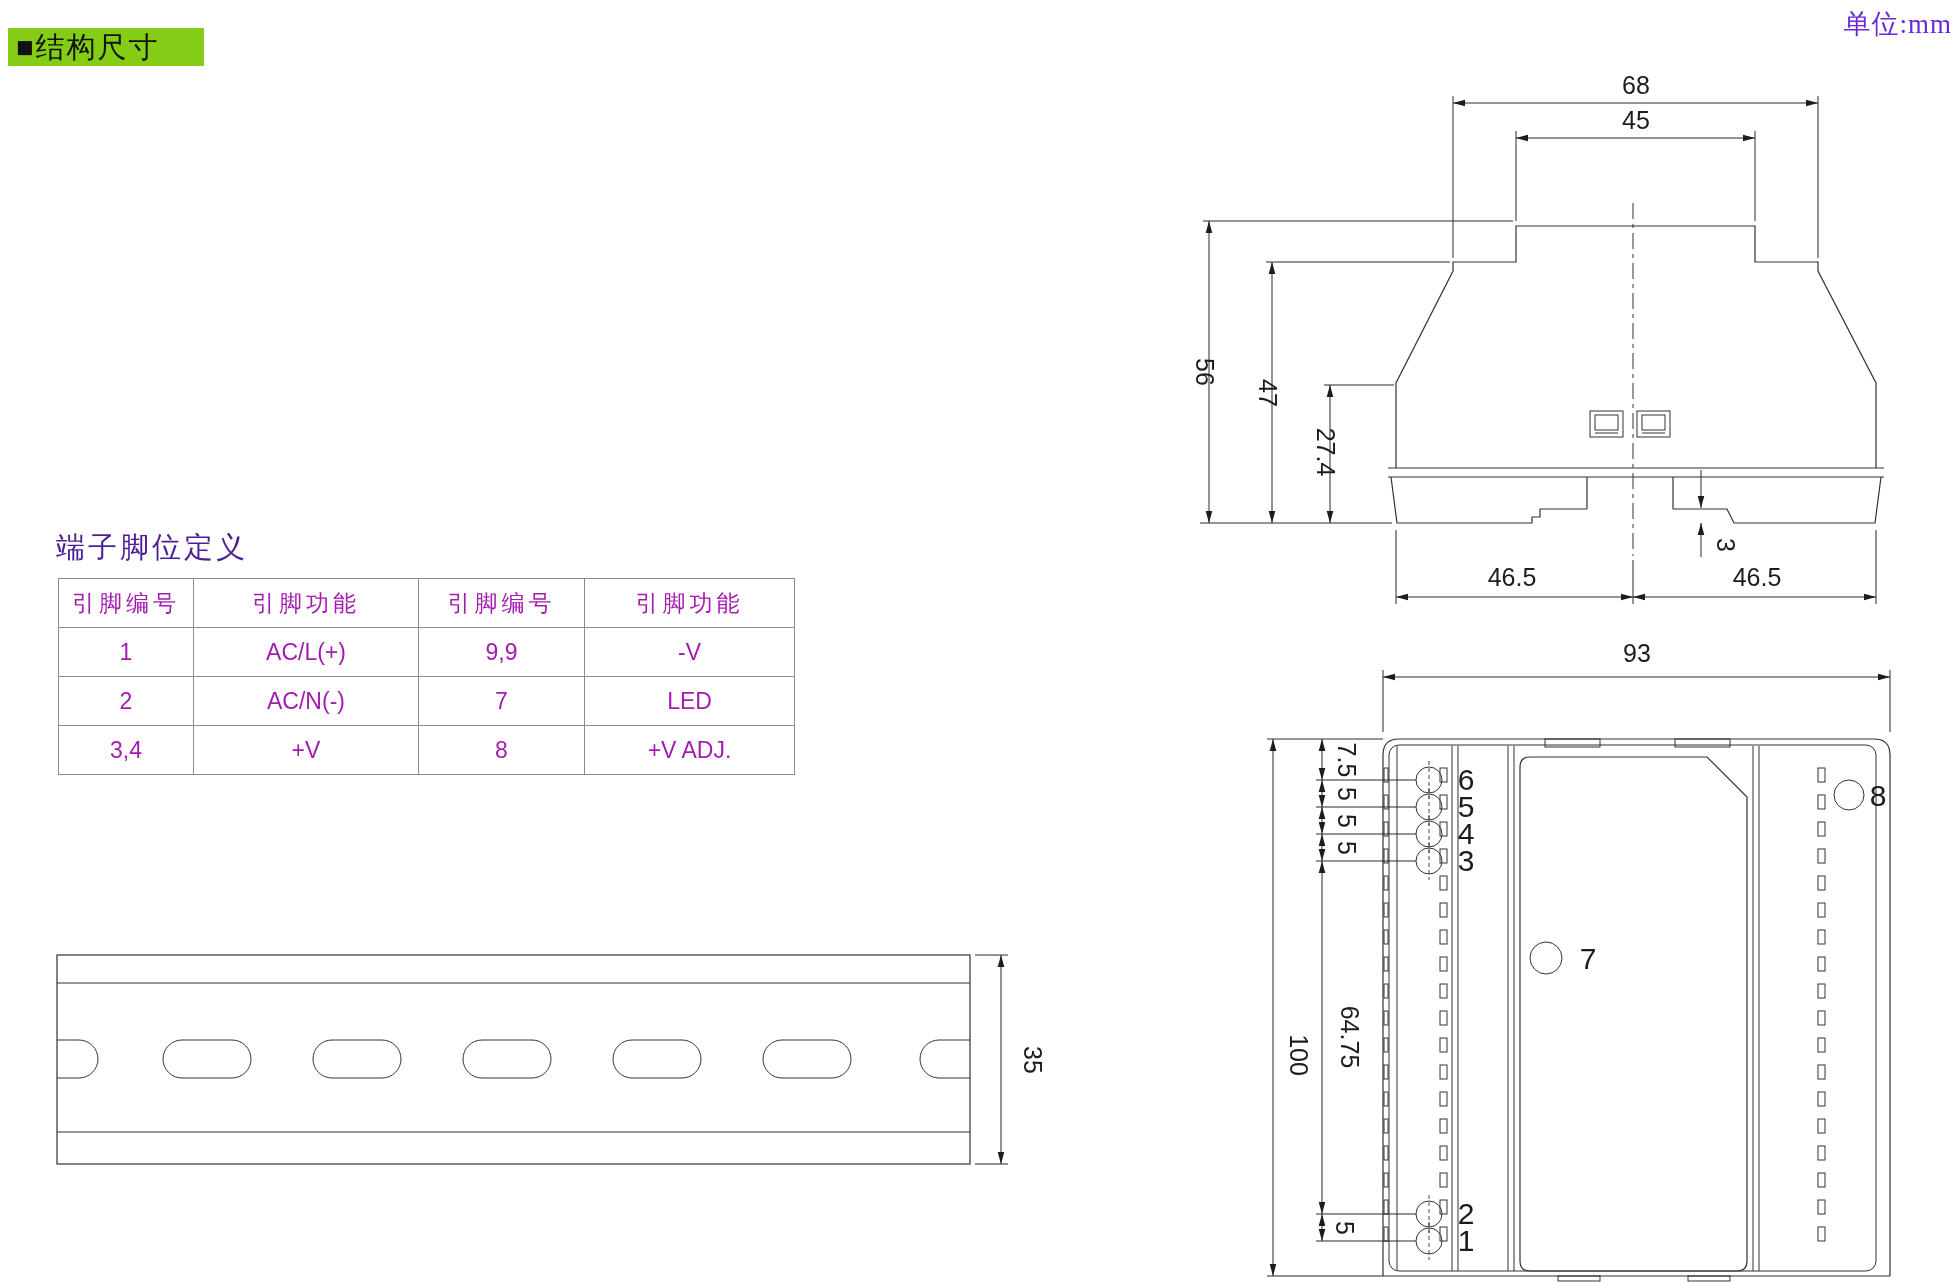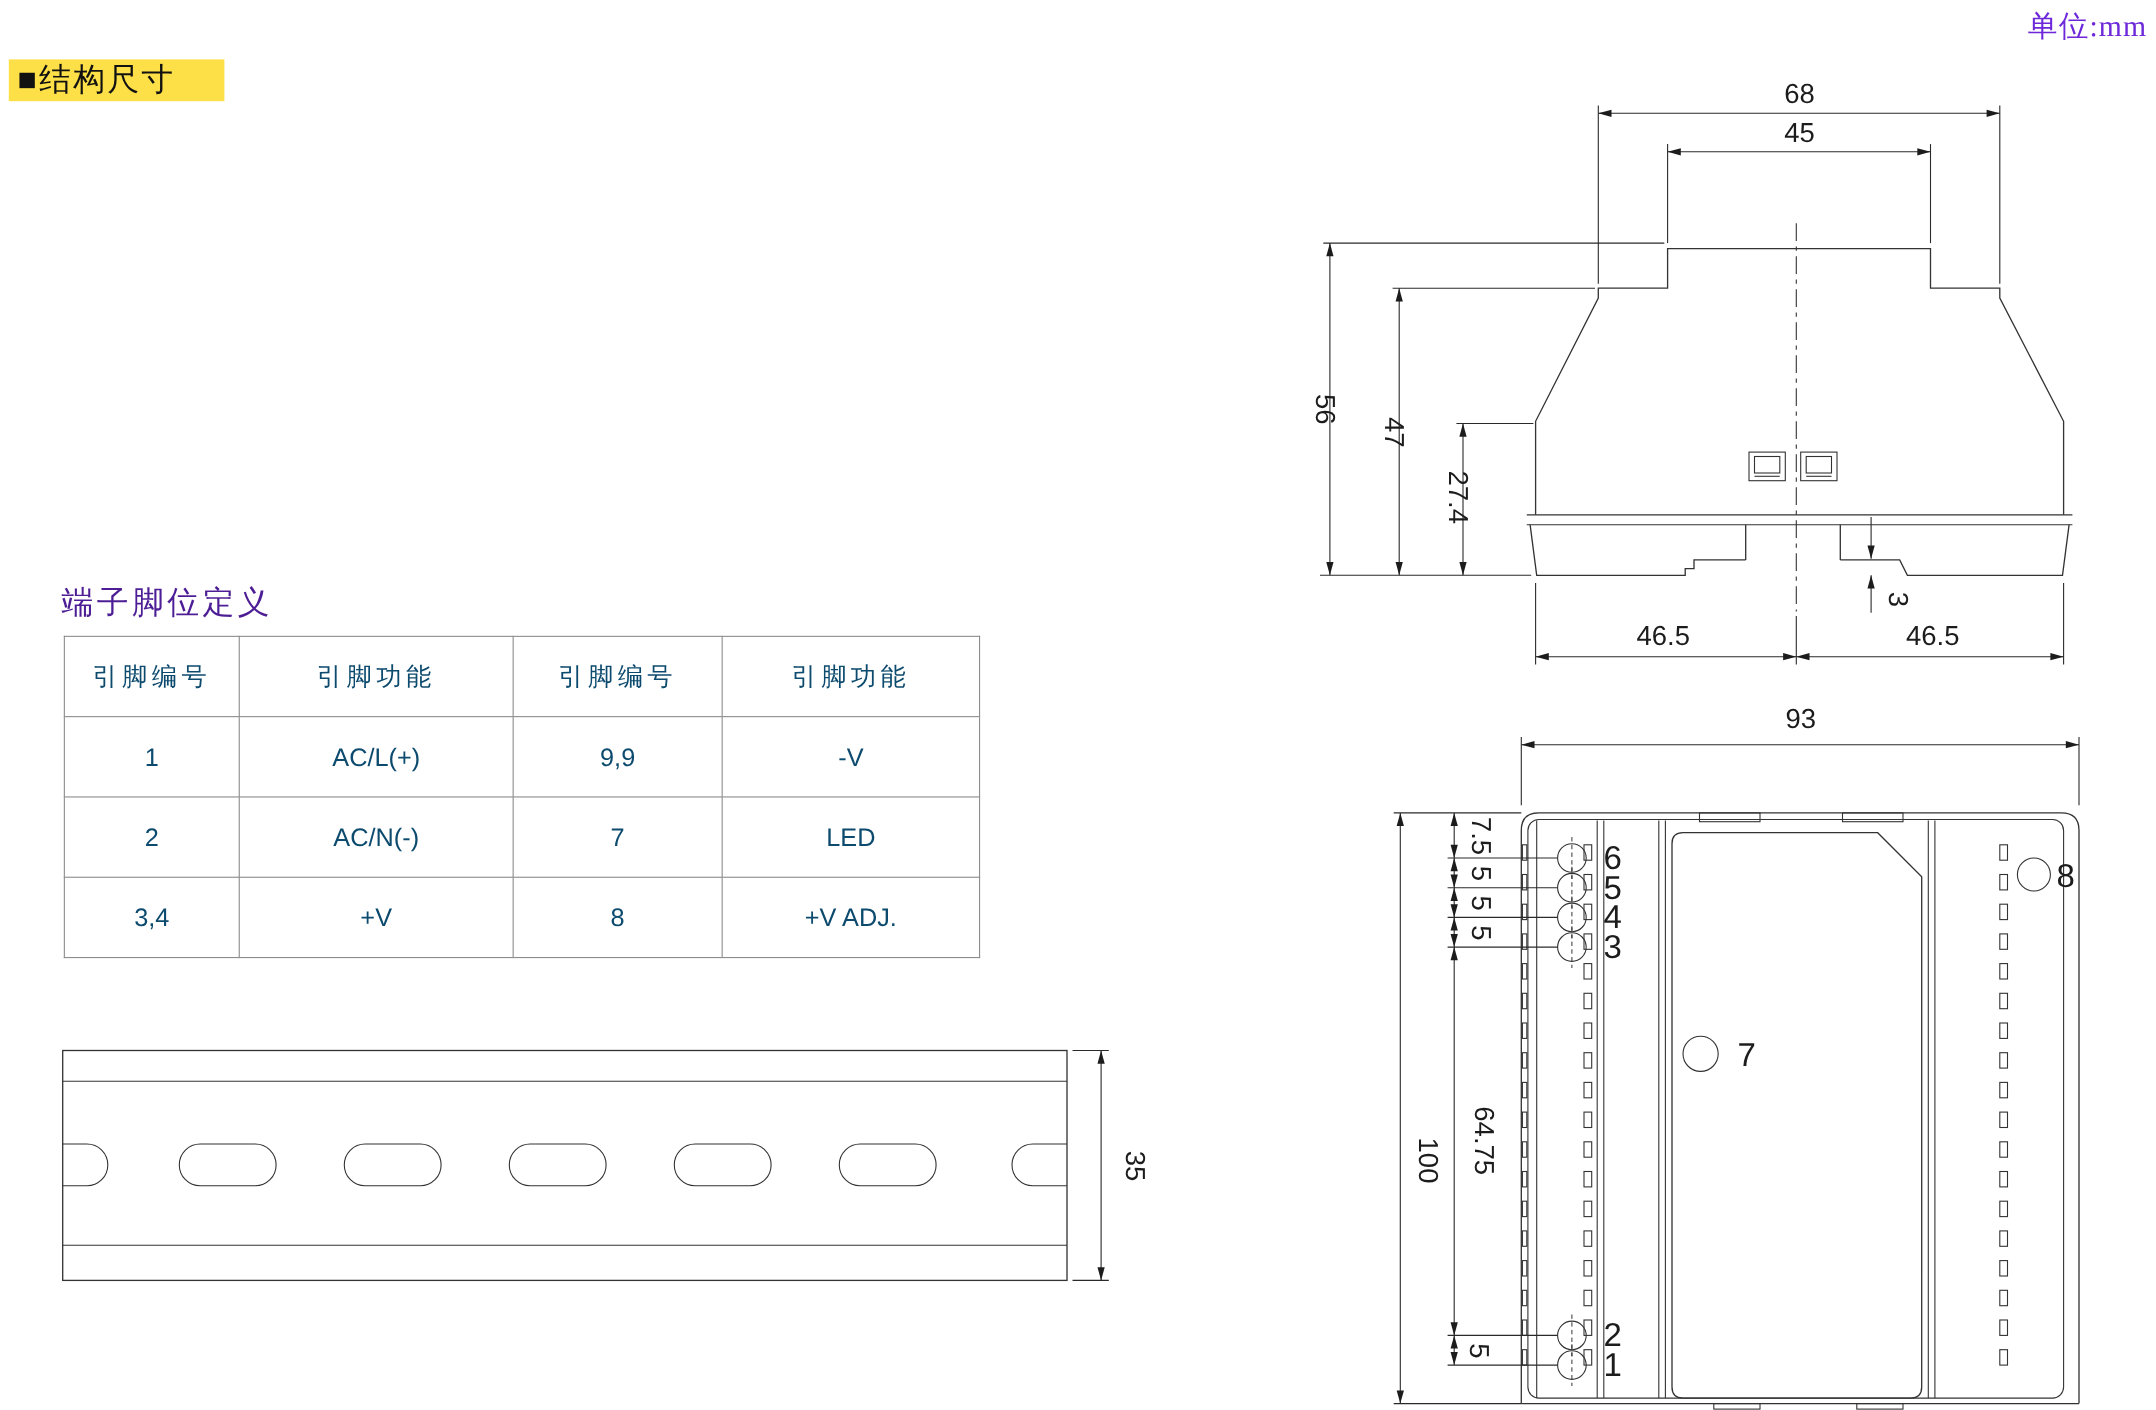--- a/index.html
+++ b/index.html
@@ -1,26 +1,26 @@
 <!DOCTYPE html>
 <html><head>
 <meta charset="utf-8">
 <style>
   html,body{margin:0;padding:0;background:#fff;}
   #canvas{position:relative;width:1960px;height:1282px;background:#ffffff;overflow:hidden;
           font-family:"Liberation Serif", serif;}
   .abs{position:absolute;}
-  #section-header{left:8px;top:28px;width:196px;height:38px;background:#fde047;
-    display:flex;align-items:center;padding-left:8px;box-sizing:border-box;
-    font-size:29px;color:#111;letter-spacing:2px;margin-top:26px;}
+  #section-header{left:8px;top:28px;width:196px;height:38px;background:#84cc16;
+    display:flex;padding-left:8px;box-sizing:border-box;
+    font-size:29px;color:#111;letter-spacing:2px;}
   #unit-label{right:8px;top:6px;font-size:27px;color:#6d28d9;letter-spacing:1px;}
   #table-title{left:56px;top:528px;font-size:29px;color:#4c1d95;letter-spacing:3px;}
   #pin-table{left:58px;top:578px;border-collapse:collapse;}
-  #pin-table td{border:1px solid #8c8c8c;color:#0c4a6e;font-size:23px;text-align:center;
-    height:40px;padding:16px;font-family:"Liberation Sans", sans-serif;}
+  #pin-table td{border:1px solid #8c8c8c;color:#a21caf;font-size:23px;text-align:center;
+    height:40px;padding:4px;font-family:"Liberation Sans", sans-serif;}
   #pin-table td.cnh{font-family:"Liberation Serif", serif;letter-spacing:4px;font-size:23px;}
   .c1{width:126px}.c2{width:216px}.c3{width:157px}.c4{width:201px}
   #rail-caption{left:56px;top:1196px;font-size:27px;color:#111;letter-spacing:1px;}
   svg text{font-family:"Liberation Sans", sans-serif;fill:#1c1c1c;}
   .dim{font-size:25px;text-anchor:middle;}
   .pinlbl{font-size:30px;text-anchor:middle;}
   .ln{stroke:#333;stroke-width:1.2;fill:none;}
   .thin{stroke:#333;stroke-width:1;fill:none;}
   .dimln{stroke:#2a2a2a;stroke-width:1;fill:none;}
   .dash{stroke:#333;stroke-width:1;fill:none;stroke-dasharray:16 5 4 5;}

